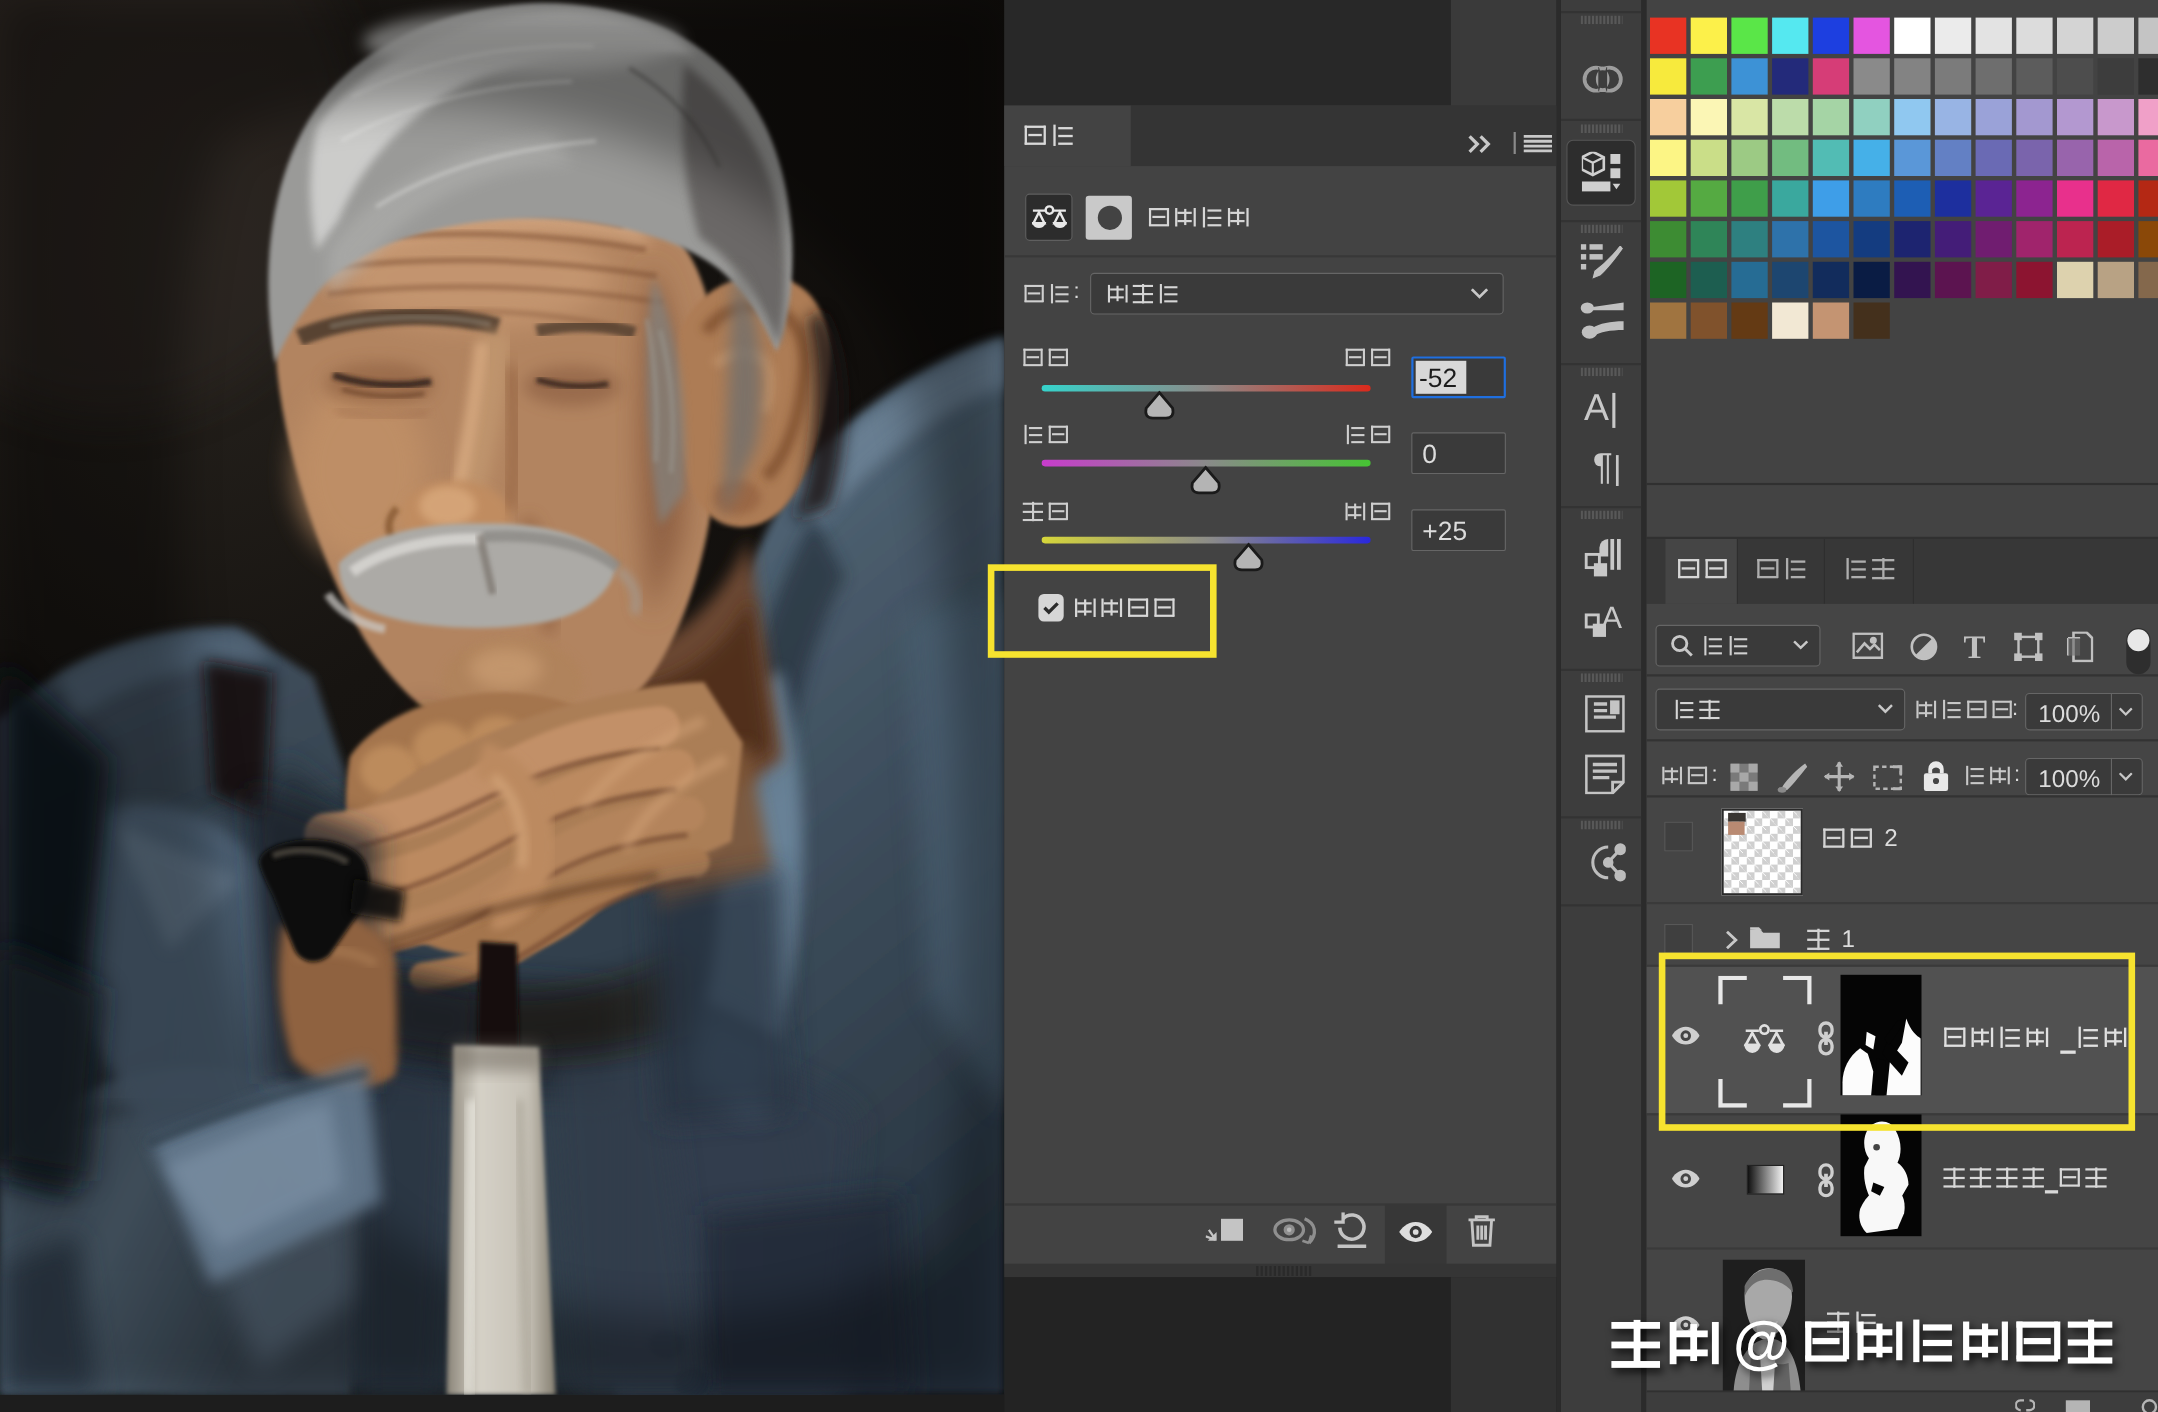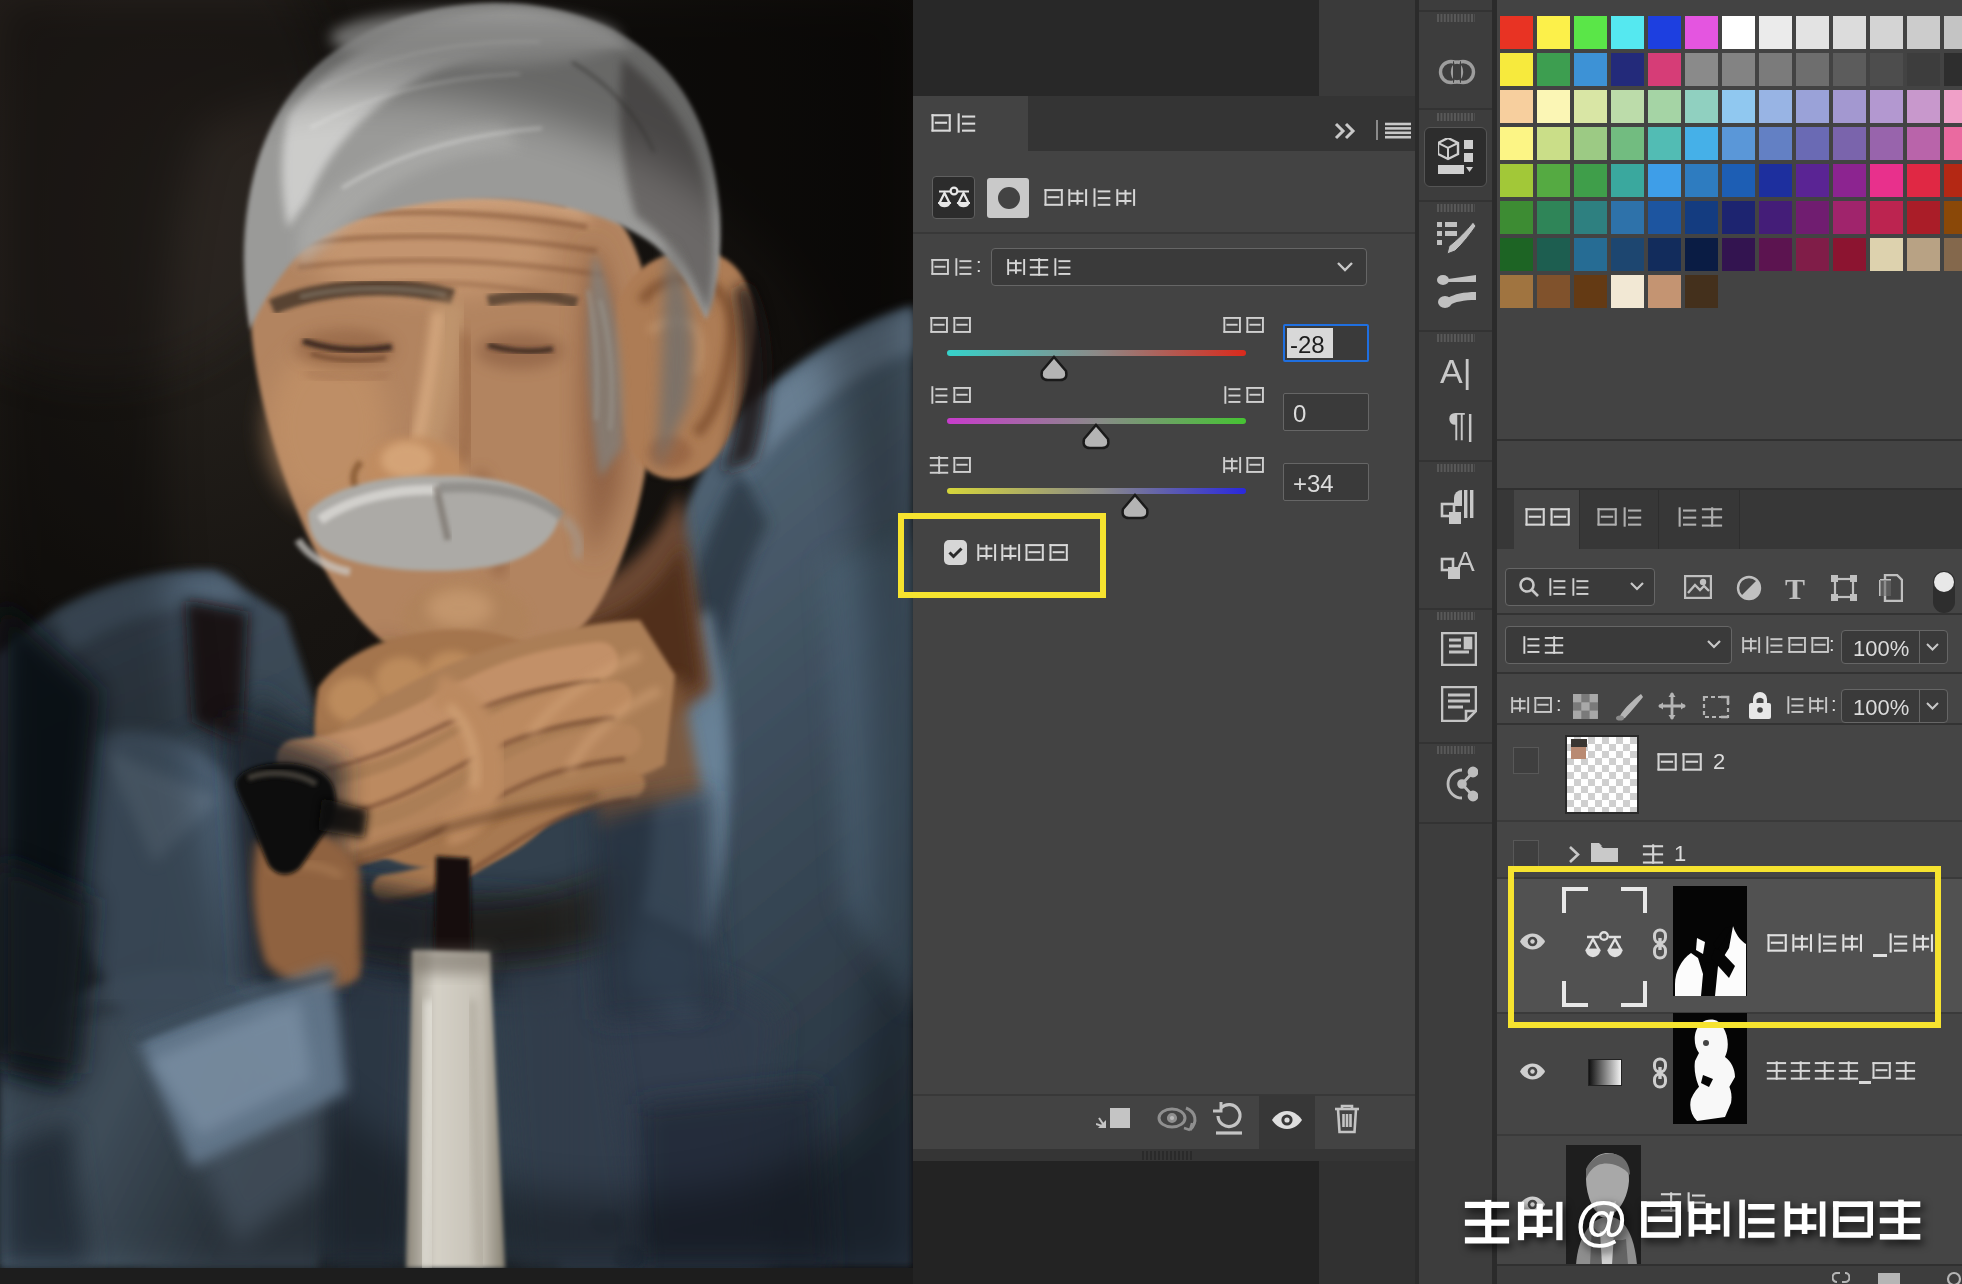--- a/index.html
+++ b/index.html
@@ -316,21 +316,21 @@
             <rect x="40.0" y="2.0" width="1.9" height="15.6"></rect>
             <rect x="27.4" y="8.8" width="11.2" height="1.9"></rect>
           </g>
         </svg></div>
       <div class="abs" style="left:34px;top:254px;width:299px;height:6px;border-radius:3px;background:linear-gradient(to right,#35d3cb,#8c8a88 50%,#da2a1c)"></div>
       <svg class="ic" style="left:124px;top:259px" width="34" height="28" viewBox="0 0 34 28">
 <path d="M17,2 L29,16 Q31,25 23,25 L11,25 Q3,25 5,16 Z" fill="#b4b4b4" stroke="#1a1a1a" stroke-width="2.5"></path>
       </svg>
       <div class="abs" style="left:370px;top:228px;width:86px;height:38px;background:#3a3a3a;border:2px solid #1f6fe0;border-radius:2px"></div>
       <div class="abs" style="left:374px;top:232px;width:46px;height:30px;background:#d8d8d8"></div>
-      <div class="abs num" style="left:377px;top:235px;font-size:24px;color:#1c1c1c">-28</div>
+      <div class="abs num" style="left:377px;top:235px;font-size:24px;color:#1c1c1c">-52</div>
 <div class="abs" style="left:16px;top:289px"><svg width="43" height="20" viewBox="0 0 43 20">
           <g fill="#cfcfcf">
             <rect x="2.4" y="1.2" width="1.9" height="17.6"></rect>
             <rect x="6.4" y="3.2" width="12.0" height="1.9"></rect>
             <rect x="6.4" y="9.6" width="12.0" height="1.9"></rect>
             <rect x="6.4" y="16.0" width="12.0" height="1.9"></rect>
             <rect x="24.4" y="2.0" width="17.2" height="1.9"></rect>
             <rect x="24.4" y="16.0" width="17.2" height="1.9"></rect>
             <rect x="24.4" y="2.0" width="1.9" height="15.6"></rect>
             <rect x="40.0" y="2.0" width="1.9" height="15.6"></rect>
@@ -381,21 +381,21 @@
             <rect x="24.4" y="2.0" width="1.9" height="15.6"></rect>
             <rect x="40.0" y="2.0" width="1.9" height="15.6"></rect>
             <rect x="27.4" y="8.8" width="11.2" height="1.9"></rect>
           </g>
         </svg></div>
       <div class="abs" style="left:34px;top:392px;width:299px;height:6px;border-radius:3px;background:linear-gradient(to right,#d6d63a,#8a8a8a 52%,#2a28dd)"></div>
       <svg class="ic" style="left:205px;top:397px" width="34" height="28" viewBox="0 0 34 28">
 <path d="M17,2 L29,16 Q31,25 23,25 L11,25 Q3,25 5,16 Z" fill="#b4b4b4" stroke="#1a1a1a" stroke-width="2.5"></path>
       </svg>
       <div class="abs" style="left:370px;top:367px;width:86px;height:38px;background:#3a3a3a;border:1px solid #666;border-radius:2px"></div>
-      <div class="abs num" style="left:380px;top:374px;font-size:24px">+34</div>
+      <div class="abs num" style="left:380px;top:374px;font-size:24px">+25</div>
 <div class="abs" style="left:31px;top:444px;width:23px;height:25px;background:#d6d6d6;border-radius:5px"></div>
 <svg class="ic" style="left:35px;top:451px" width="15" height="12" viewBox="0 0 15 12">
         <path d="M1.5,5.5 L5.5,9.5 L13.5,1.5" stroke="#2b2b2b" stroke-width="3" fill="none"></path>
       </svg>
 <div class="abs" style="left:63px;top:446px"><svg width="93" height="21" viewBox="0 0 93 21">
           <g fill="#d8d8d8">
             <rect x="1.3" y="2.1" width="2.0" height="16.8"></rect>
             <rect x="18.1" y="2.1" width="2.0" height="16.8"></rect>
             <rect x="3.4" y="5.5" width="13.0" height="2.0"></rect>
             <rect x="3.4" y="13.0" width="13.0" height="2.0"></rect>

